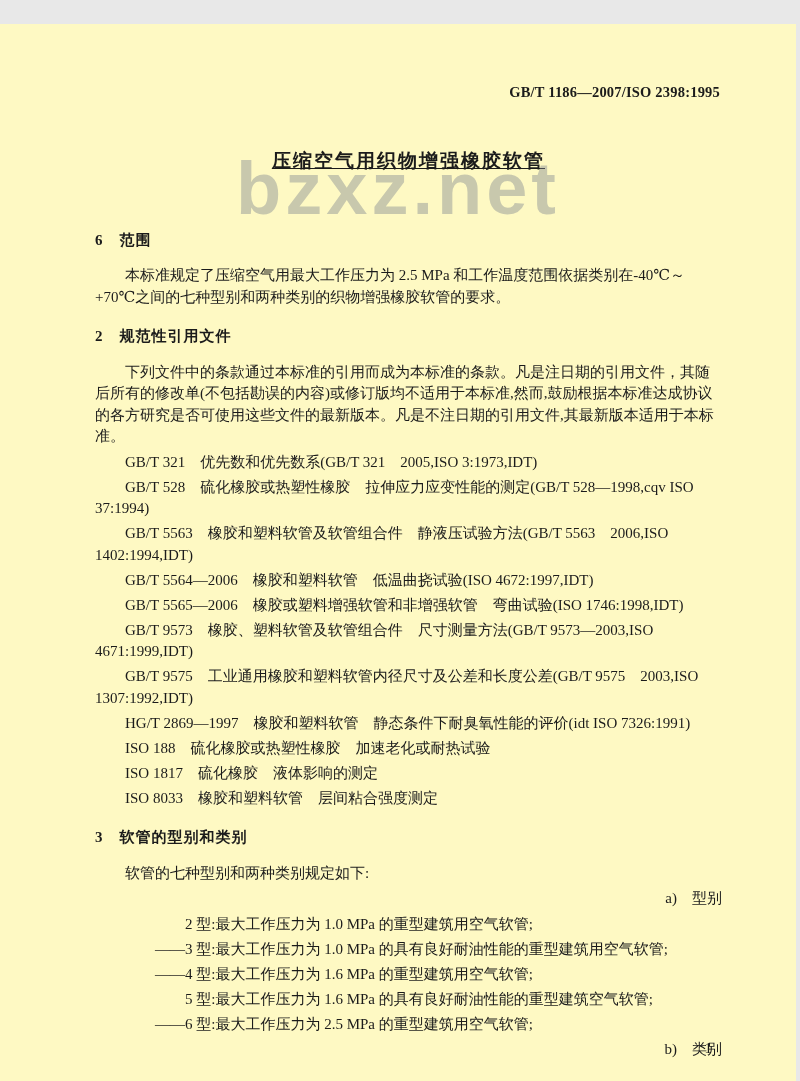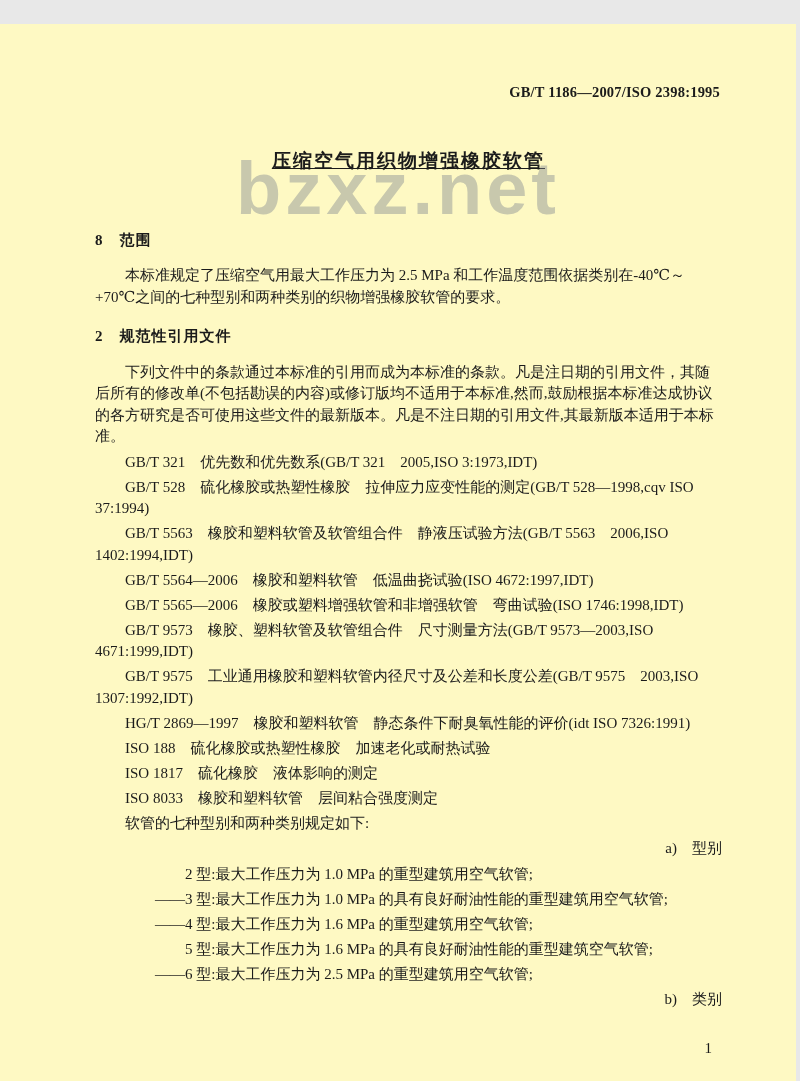--- a/index.html
+++ b/index.html
@@ -88,38 +88,39 @@
 <div class="page">
 
   <div class="std-no">GB/T 1186—2007/ISO 2398:1995</div>
 
   <div class="watermark">bzxz.net</div>
 
   <div class="content">
 
     <div class="doc-title">压缩空气用织物增强橡胶软管</div>
 
-    <h2 class="sec-head">8　范围</h2>
+    <h2 class="sec-head">6　范围</h2>
     <p class="body-para">本标准规定了压缩空气用最大工作压力为 2.5 MPa 和工作温度范围依据类别在-40℃～+70℃之间的七种型别和两种类别的织物增强橡胶软管的要求。</p>
 
     <h2 class="sec-head">2　规范性引用文件</h2>
     <p class="body-para">下列文件中的条款通过本标准的引用而成为本标准的条款。凡是注日期的引用文件，其随后所有的修改单(不包括勘误的内容)或修订版均不适用于本标准,然而,鼓励根据本标准达成协议的各方研究是否可使用这些文件的最新版本。凡是不注日期的引用文件,其最新版本适用于本标准。</p>
 
     <p class="ref-item">GB/T 321　优先数和优先数系(GB/T 321　2005,ISO 3:1973,IDT)</p>
     <p class="ref-item">GB/T 528　硫化橡胶或热塑性橡胶　拉伸应力应变性能的测定(GB/T 528—1998,cqv ISO 37:1994)</p>
     <p class="ref-item">GB/T 5563　橡胶和塑料软管及软管组合件　静液压试验方法(GB/T 5563　2006,ISO 1402:1994,IDT)</p>
     <p class="ref-item">GB/T 5564—2006　橡胶和塑料软管　低温曲挠试验(ISO 4672:1997,IDT)</p>
     <p class="ref-item">GB/T 5565—2006　橡胶或塑料增强软管和非增强软管　弯曲试验(ISO 1746:1998,IDT)</p>
     <p class="ref-item">GB/T 9573　橡胶、塑料软管及软管组合件　尺寸测量方法(GB/T 9573—2003,ISO 4671:1999,IDT)</p>
     <p class="ref-item">GB/T 9575　工业通用橡胶和塑料软管内径尺寸及公差和长度公差(GB/T 9575　2003,ISO 1307:1992,IDT)</p>
     <p class="ref-item">HG/T 2869—1997　橡胶和塑料软管　静态条件下耐臭氧性能的评价(idt ISO 7326:1991)</p>
     <p class="ref-item">ISO 188　硫化橡胶或热塑性橡胶　加速老化或耐热试验</p>
     <p class="ref-item">ISO 1817　硫化橡胶　液体影响的测定</p>
     <p class="ref-item">ISO 8033　橡胶和塑料软管　层间粘合强度测定</p>
 
+    <h2 class="sec-head">3　软管的型别和类别</h2>
     <p class="body-para">软管的七种型别和两种类别规定如下:</p>
 
     <p class="list-label">a)　型别</p>
     <p class="type-item no-dash">2 型:最大工作压力为 1.0 MPa 的重型建筑用空气软管;</p>
     <p class="type-item">——3 型:最大工作压力为 1.0 MPa 的具有良好耐油性能的重型建筑用空气软管;</p>
     <p class="type-item">——4 型:最大工作压力为 1.6 MPa 的重型建筑用空气软管;</p>
     <p class="type-item no-dash">5 型:最大工作压力为 1.6 MPa 的具有良好耐油性能的重型建筑空气软管;</p>
     <p class="type-item">——6 型:最大工作压力为 2.5 MPa 的重型建筑用空气软管;</p>
 
     <p class="list-label">b)　类别</p>

